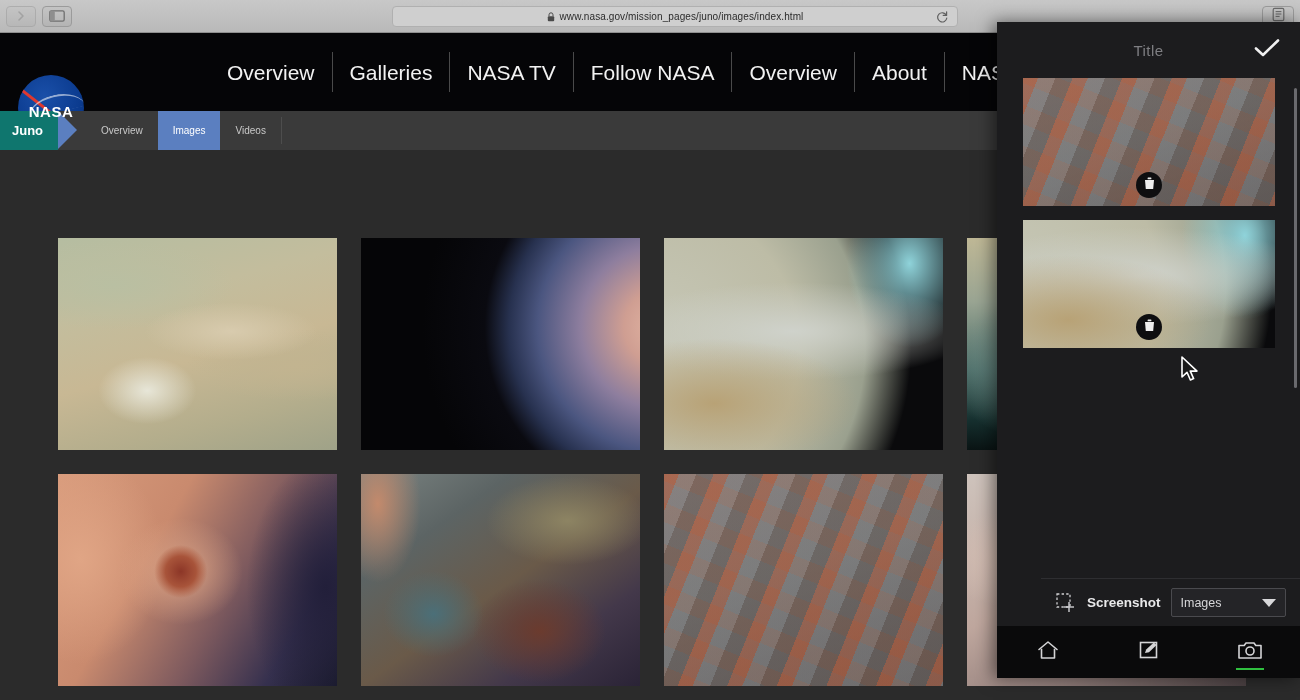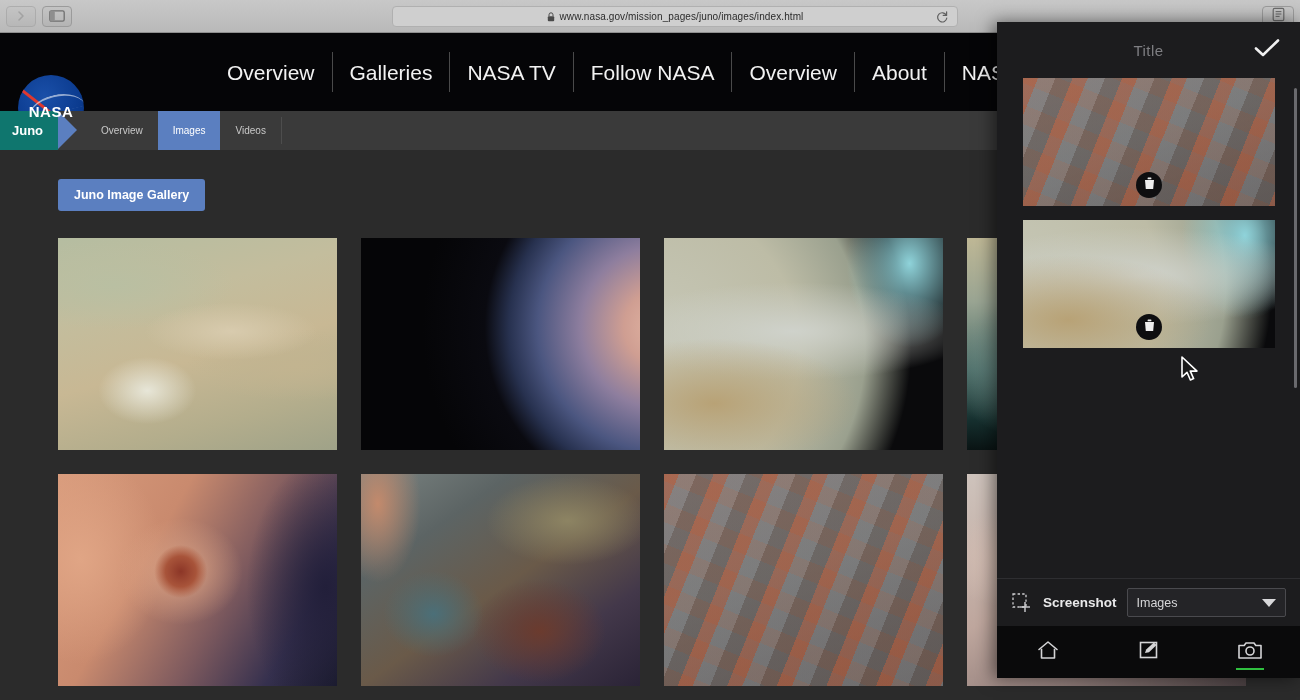--- a/index.html
+++ b/index.html
@@ -274,21 +274,21 @@
   .panel-scrollbar {
     position: absolute; right: 3px; top: 10px;
     width: 3px; height: 300px; border-radius: 2px;
     background: #6a6a6e;
   }
   .panel-footer {
     flex: 0 0 auto;
     height: 48px;
     border-top: 1px solid #2e2e31;
     display: flex; align-items: center;
-    padding: 0 14px; gap: 10px;
+    padding: 0 14px; gap: 10px; margin-left: 44px;
   }
   .crop-icon-box { display:flex; align-items:center; }
   .footer-label { color: #e9e9ea; font-size: 13.5px; font-weight: bold; }
   .select-box {
     margin-left: auto;
     width: 172px; height: 29px;
     background: #242427; border: 1px solid #4a4a4e; border-radius: 2px;
     display: flex; align-items: center;
     padding: 0 9px;
     position: relative;
@@ -390,21 +390,20 @@
 
   <div class="tabstrip">
     <div class="crumb">Juno</div>
     <div class="tab first">Overview</div>
     <div class="tab active">Images</div>
     <div class="tab">Videos</div>
     <div class="tabstrip-divider"></div>
   </div>
 
   <div class="gallery-wrap">
-    <button class="gallery-btn">Juno Image Gallery</button>
 
     <div class="grid">
       <div class="thumb">
           <div class="art art-clouds-green"></div>
         </div>
       <div class="thumb">
           <div class="art art-limb-blue"></div>
         </div>
       <div class="thumb">
           <div class="art art-limb-pale"></div>

